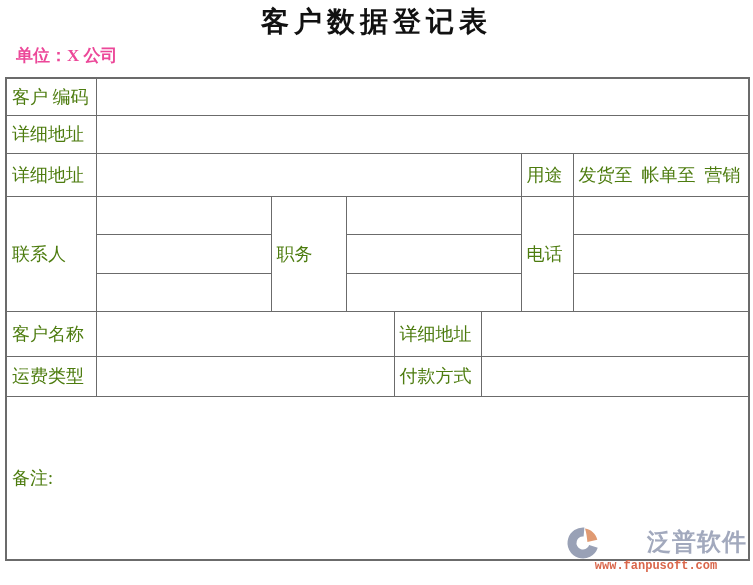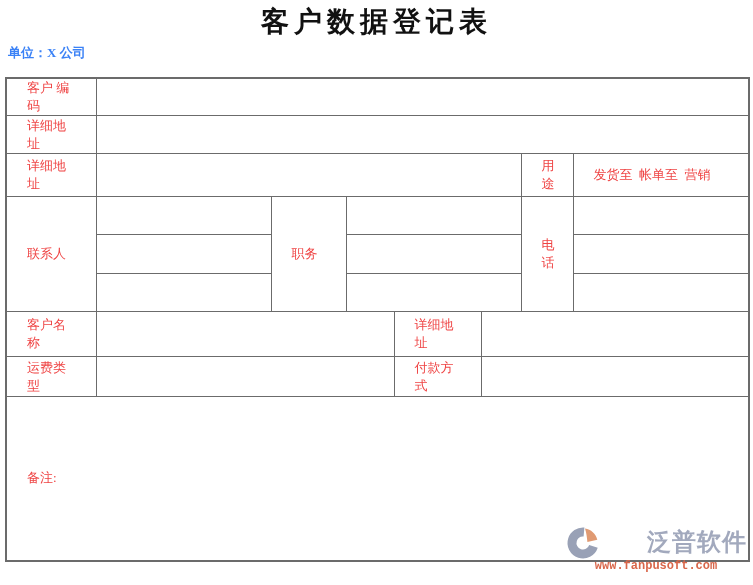--- a/index.html
+++ b/index.html
@@ -11,39 +11,39 @@
     color:#1c1c1c;
     overflow:hidden;
   }
   .doc-title{
     position:absolute;top:3px;left:0;width:100%;
     margin:0;text-align:center;
     font-size:28px;font-weight:bold;letter-spacing:5px;
     color:#111;
   }
   .unit-line{
-    position:absolute;top:44px;left:8px;
-    font-size:13px;font-weight:bold;color:#3b82f6;
+    position:absolute;top:44px;left:16px;
+    font-size:17px;font-weight:bold;color:#ec4899;
   }
   table.form{
     position:absolute;left:5px;top:77px;
     width:743px;
     border-collapse:collapse;table-layout:fixed;
   }
   table.form,
   table.form td{
     border:1px solid #6b6b6b;
   }
   table.form{border-width:2px;}
   table.form td{
-    font-size:13px;
-    padding:0 20px;
+    font-size:18px;
+    padding:0 5px;
     vertical-align:middle;
     overflow:hidden;
-    color:#ef4444;
+    color:#4d7c0f;
   }
   td.lbl{text-align:left;}
   td.ctr{text-align:left;padding:0 2px;}
   td.opts{white-space:pre;}
   td.remarks{
     vertical-align:top;
     padding-top:8px;
   }
   
   .watermark{

